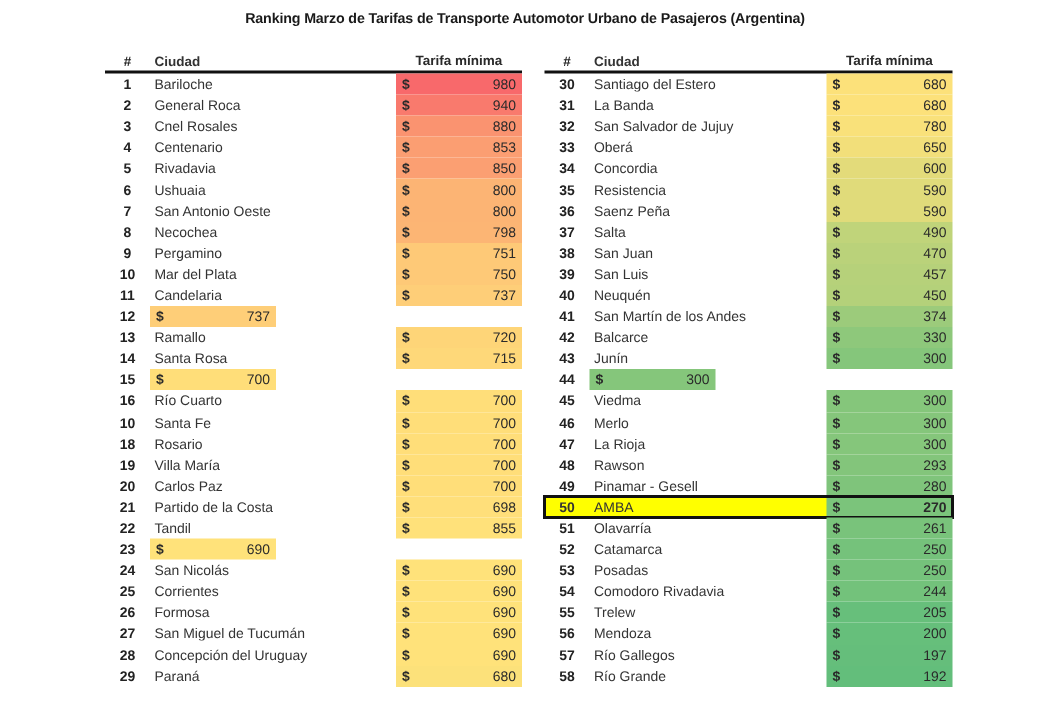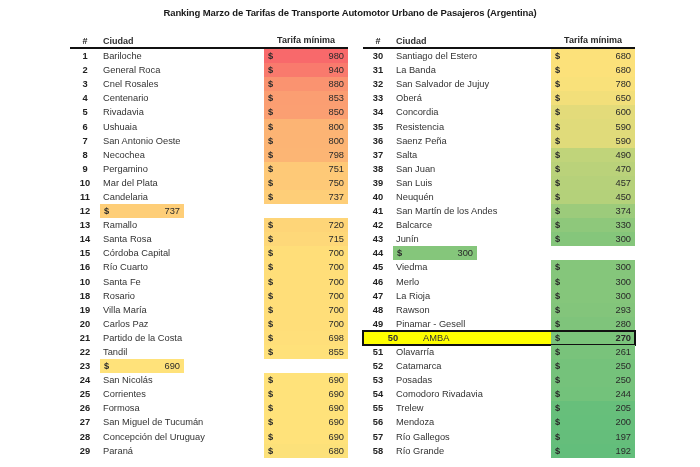--- a/index.html
+++ b/index.html
@@ -19,21 +19,21 @@
     display:flex; align-items:flex-end; padding-bottom:1px; box-sizing:content-box;
   }
   .row { height:14.1px; display:flex; align-items:center; font-size:9.3px; position:relative; }
   .c-num { width:30px; text-align:center; font-weight:bold; color:#222; flex:none; }
   .c-city { flex:1; padding-left:3px; color:#333; white-space:nowrap; overflow:hidden; }
   .c-fare { width:84px; flex:none; display:flex; justify-content:space-between; padding:0 4px; box-sizing:border-box; height:100%; align-items:center; }
   .hdr .c-fare { justify-content:center; background:none; }
   .dollar { font-weight:bold; }
   .amt { text-align:right; }
   .hl { background:#ffff00; outline:2px solid #111; outline-offset:-1px; }
-  .hl .c-num, .hl .c-city { color:#333;padding-left:15px; }
+  .hl .c-num, .hl .c-city { color:#333; }
   .hl .amt { font-weight:bold; }
 </style>
 </head>
 <body>
 
 <div class="title">Ranking Marzo de Tarifas de Transporte Automotor Urbano de Pasajeros (Argentina)</div>
 
 <div class="tbl left">
   <div class="hdr">
     <span class="c-num">#</span>
@@ -147,21 +147,20 @@
       <div class="row">
         <span class="c-num">14</span>
         <span class="c-city">Santa Rosa</span>
         <span class="c-fare" style="background:rgb(254,216,121)">
           <span class="dollar">$</span>
           <span class="amt">715</span>
         </span>
       </div>
       <div class="row">
         <span class="c-num">15</span>
-        <span class="c-city">Córdoba Capital</span>
         <span class="c-fare" style="background:rgb(255,222,121)">
           <span class="dollar">$</span>
           <span class="amt">700</span>
         </span>
       </div>
       <div class="row">
         <span class="c-num">16</span>
         <span class="c-city">Río Cuarto</span>
         <span class="c-fare" style="background:rgb(255,222,121)">
           <span class="dollar">$</span>

